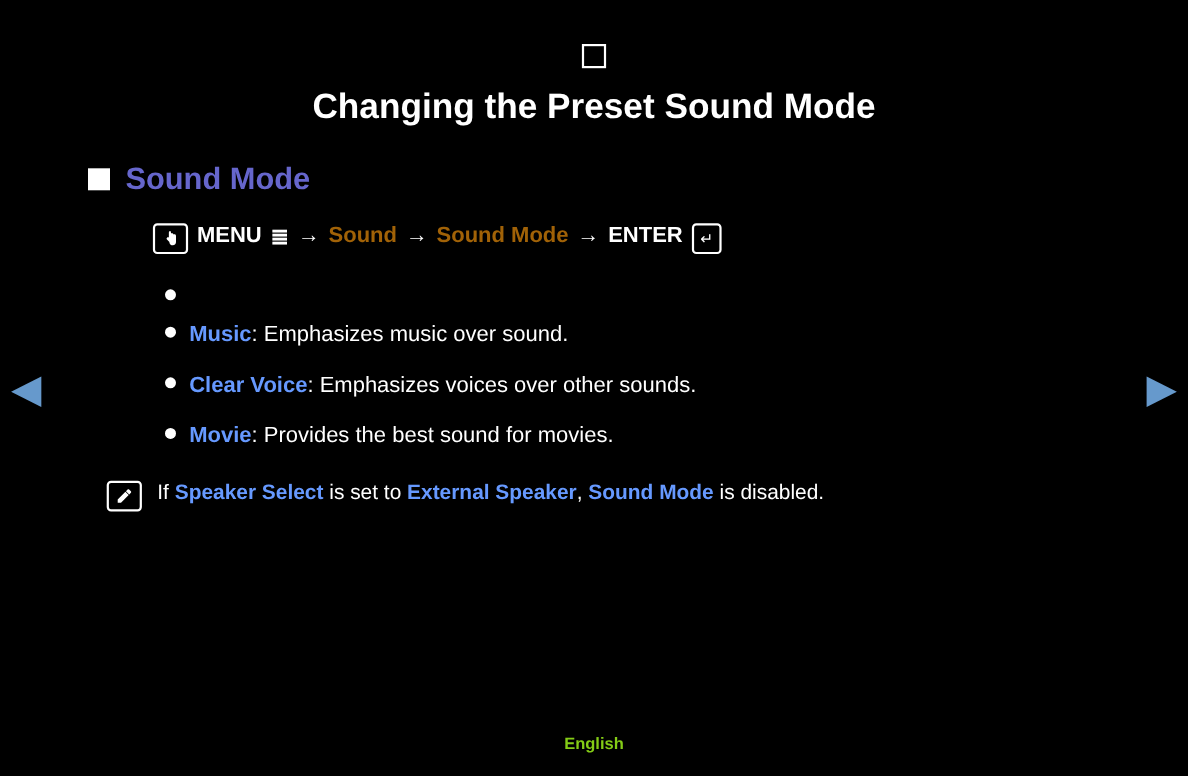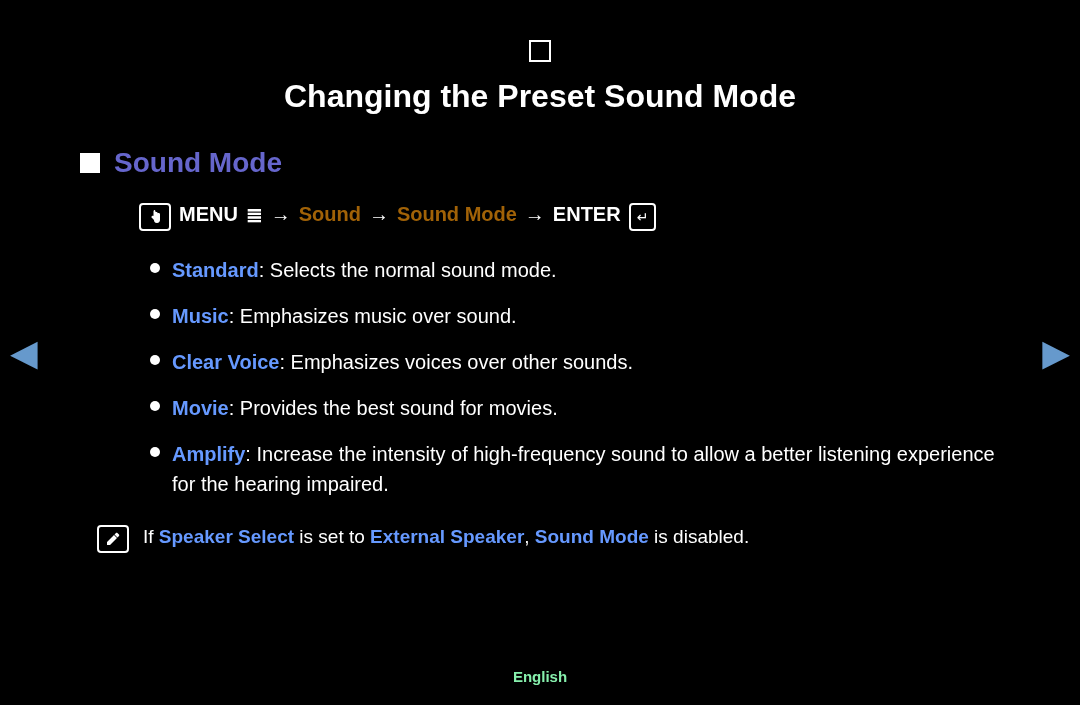--- a/index.html
+++ b/index.html
@@ -202,21 +202,21 @@
       user-select: none;
     }
 
     .footer {
       position: absolute;
       bottom: 20px;
       left: 50%;
       transform: translateX(-50%);
       font-size: 15px;
       font-weight: bold;
-      color: #86efac;
+      color: #84cc16;
     }
   </style>
 </head>
 <body>
 
 <div class="page-container">
 
   <div class="main-title">
     <div class="main-title-checkbox"></div>
     <span class="main-title-text">Changing the Preset Sound Mode</span>
@@ -241,23 +241,20 @@
     <span class="menu-link">Sound Mode</span>
     <span class="menu-arrow">→</span>
     <span class="menu-text">ENTER</span>
     <span class="enter-icon">↵</span>
   </div>
 
   <div class="bullet-list">
 
     <div class="bullet-item">
       <div class="bullet-dot"></div>
-      <span>
-        <span class="bullet-term">Standard</span><span class="bullet-desc">: Selects the normal sound mode.</span>
-      </span>
     </div>
 
     <div class="bullet-item">
       <div class="bullet-dot"></div>
       <span>
         <span class="bullet-term">Music</span><span class="bullet-desc">: Emphasizes music over sound.</span>
       </span>
     </div>
 
     <div class="bullet-item">
@@ -267,26 +264,20 @@
       </span>
     </div>
 
     <div class="bullet-item">
       <div class="bullet-dot"></div>
       <span>
         <span class="bullet-term">Movie</span><span class="bullet-desc">: Provides the best sound for movies.</span>
       </span>
     </div>
 
-    <div class="bullet-item">
-      <div class="bullet-dot"></div>
-      <span>
-        <span class="bullet-term">Amplify</span><span class="bullet-desc">: Increase the intensity of high-frequency sound to allow a better listening experience for the hearing impaired.</span>
-      </span>
-    </div>
 
   </div>
 
   <div class="note-section">
     <span class="note-icon">
       <svg width="14" height="14" viewBox="0 0 14 14" fill="white">
         <path d="M1 10 L1 13 L4 13 L11 6 L8 3 Z M13 4 C13.4 3.6 13.4 3 13 2.6 L11.4 1 C11 0.6 10.4 0.6 10 1 L8.5 2.5 L11.5 5.5 Z"></path>
       </svg>
     </span>
     <span class="note-text">

